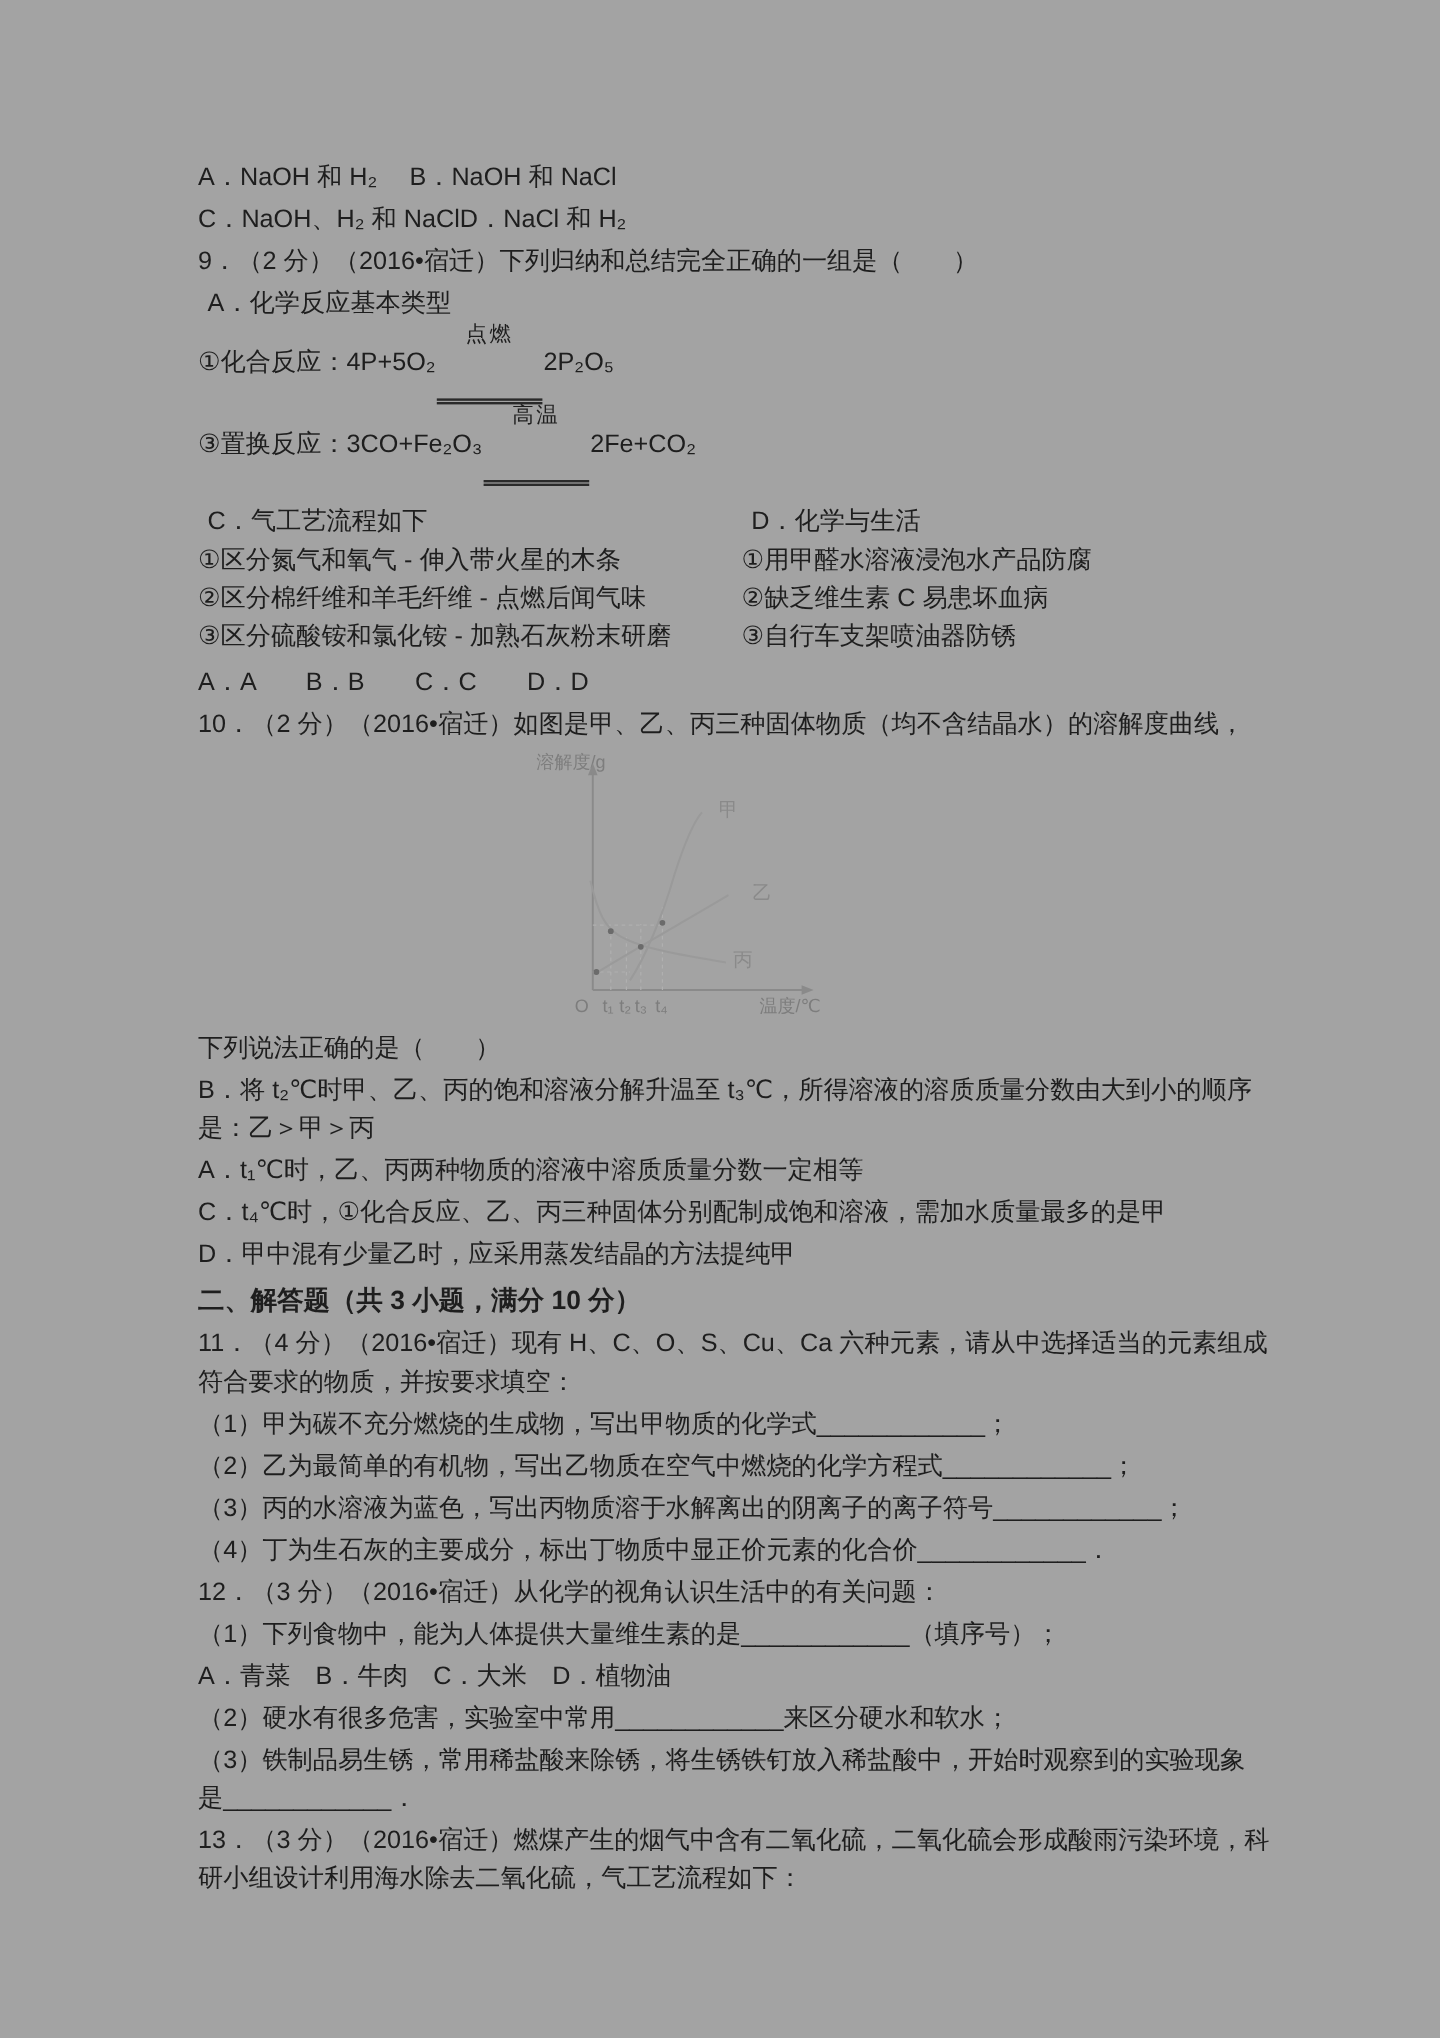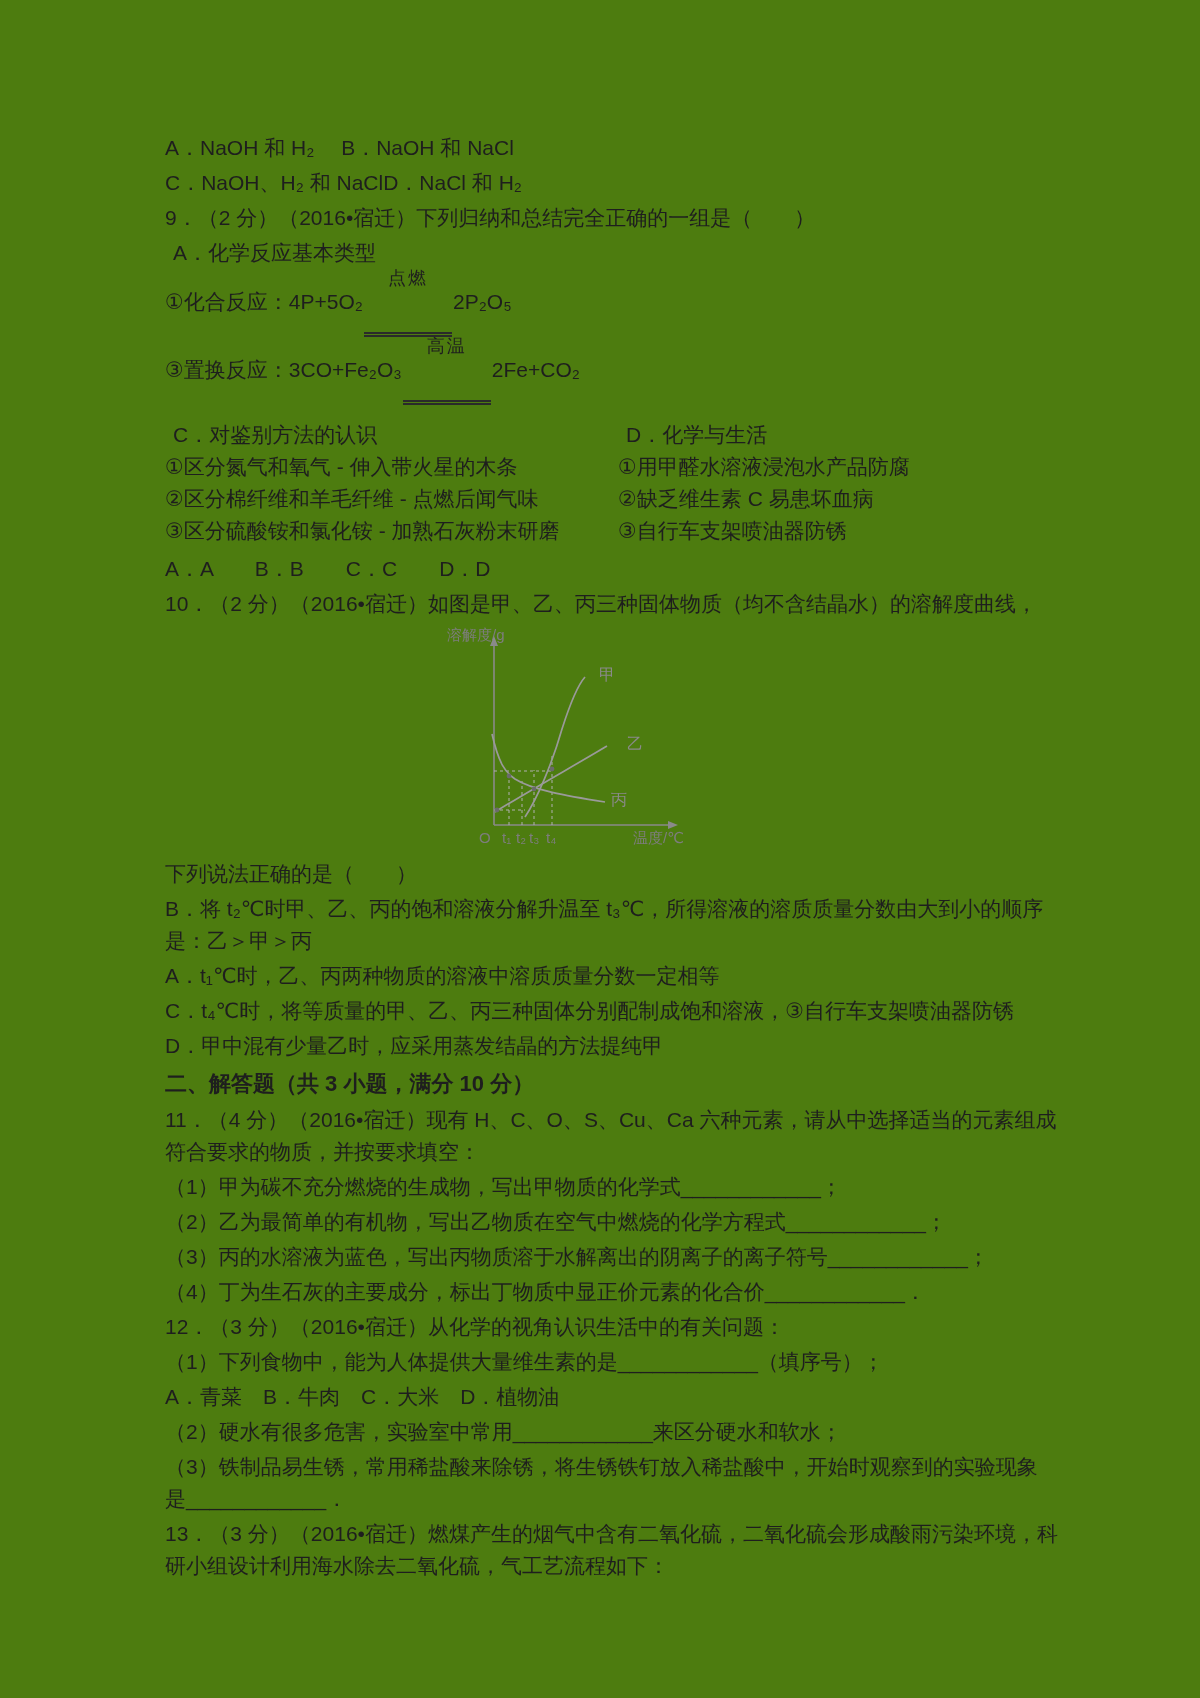--- a/index.html
+++ b/index.html
@@ -1,21 +1,21 @@
 <!DOCTYPE html>
 <html><head>
 <meta charset="utf-8">
 <style>
   * { box-sizing: border-box; }
   html, body { margin: 0; padding: 0; background: #ffffff; }
   .page {
     position: relative;
     width: 1200px;
     height: 1698px;
-    background: #4d7c0f;
+    background: #a3a3a3;
     color: #1e1e1e;
     font-family: "Liberation Sans", "DejaVu Sans", sans-serif;
     font-size: 21px;
     line-height: 32px;
     padding: 132px 142px 40px 165px;
     overflow: hidden;
   }
   .ln { margin: 0 0 3px 0; }
   .q9-grid { display: grid; grid-template-columns: 453px 412px; }
   .cell p { margin: 0; }
@@ -64,21 +64,21 @@
         <span>③置换反应：</span><span>3CO+Fe₂O₃</span><span class="rxn">
             <span class="cond">高温</span>
             <span class="bar"></span>
           </span><span>2Fe+CO₂</span>
       </p>
     </div>
   </div>
 
   <div class="q9-grid gap-row2">
     <div class="cell">
-      <p class="cell-title">C．对鉴别方法的认识</p>
+      <p class="cell-title">C．气工艺流程如下</p>
       <p>①区分氮气和氧气 - 伸入带火星的木条</p>
       <p>②区分棉纤维和羊毛纤维 - 点燃后闻气味</p>
       <p>③区分硫酸铵和氯化铵 - 加熟石灰粉末研磨</p>
     </div>
     <div class="cell">
       <p class="cell-title">D．化学与生活</p>
       <p>①用甲醛水溶液浸泡水产品防腐</p>
       <p>②缺乏维生素 C 易患坏血病</p>
       <p>③自行车支架喷油器防锈</p>
     </div>
@@ -121,21 +121,21 @@
       <text x="79" y="219">t₂</text>
       <text x="92" y="219">t₃</text>
       <text x="109" y="219">t₄</text>
       <text x="196" y="219">温度/℃</text>
     </svg>
   </div>
 
   <p class="ln">下列说法正确的是（　　）</p>
   <p class="ln">B．将 t₂℃时甲、乙、丙的饱和溶液分解升温至 t₃℃，所得溶液的溶质质量分数由大到小的顺序是：乙＞甲＞丙</p>
   <p class="ln">A．t₁℃时，乙、丙两种物质的溶液中溶质质量分数一定相等</p>
-  <p class="ln">C．t₄℃时，将等质量的甲、乙、丙三种固体分别配制成饱和溶液，③自行车支架喷油器防锈</p>
+  <p class="ln">C．t₄℃时，①化合反应、乙、丙三种固体分别配制成饱和溶液，需加水质量最多的是甲</p>
   <p class="ln">D．甲中混有少量乙时，应采用蒸发结晶的方法提纯甲</p>
 
   <p class="ln sec-title">二、解答题（共 3 小题，满分 10 分）</p>
 
   <p class="ln">11．（4 分）（2016•宿迁）现有 H、C、O、S、Cu、Ca 六种元素，请从中选择适当的元素组成符合要求的物质，并按要求填空：</p>
   <p class="ln">（1）甲为碳不充分燃烧的生成物，写出甲物质的化学式____________；</p>
   <p class="ln">（2）乙为最简单的有机物，写出乙物质在空气中燃烧的化学方程式____________；</p>
   <p class="ln">（3）丙的水溶液为蓝色，写出丙物质溶于水解离出的阴离子的离子符号____________；</p>
   <p class="ln">（4）丁为生石灰的主要成分，标出丁物质中显正价元素的化合价____________．</p>
 

